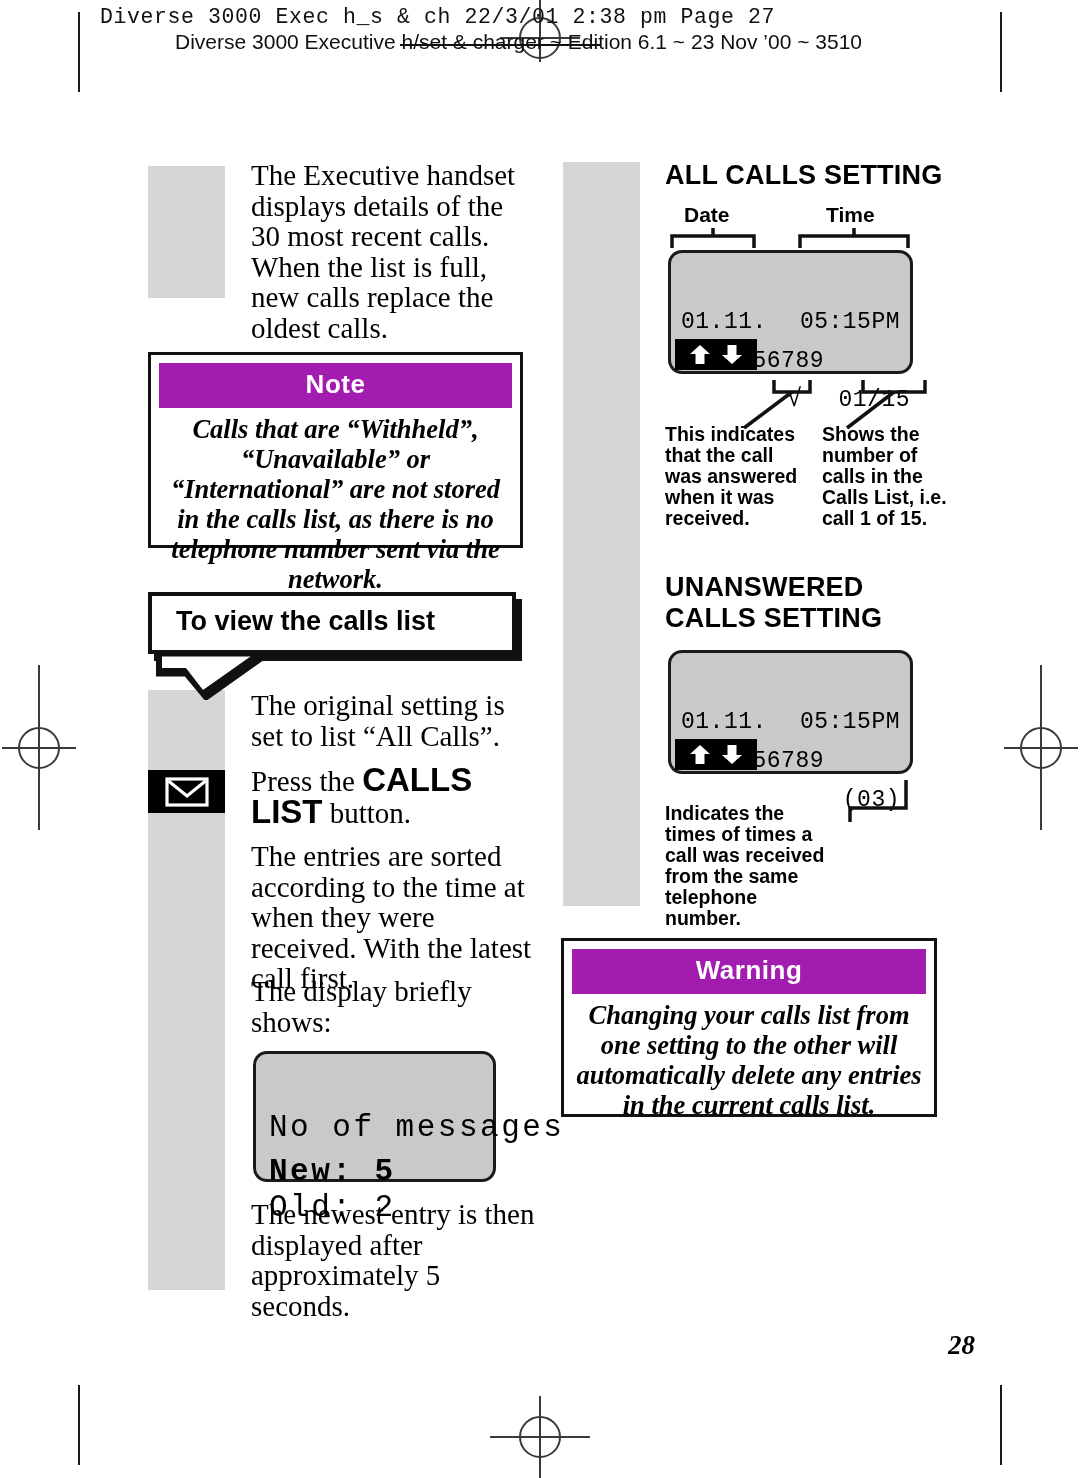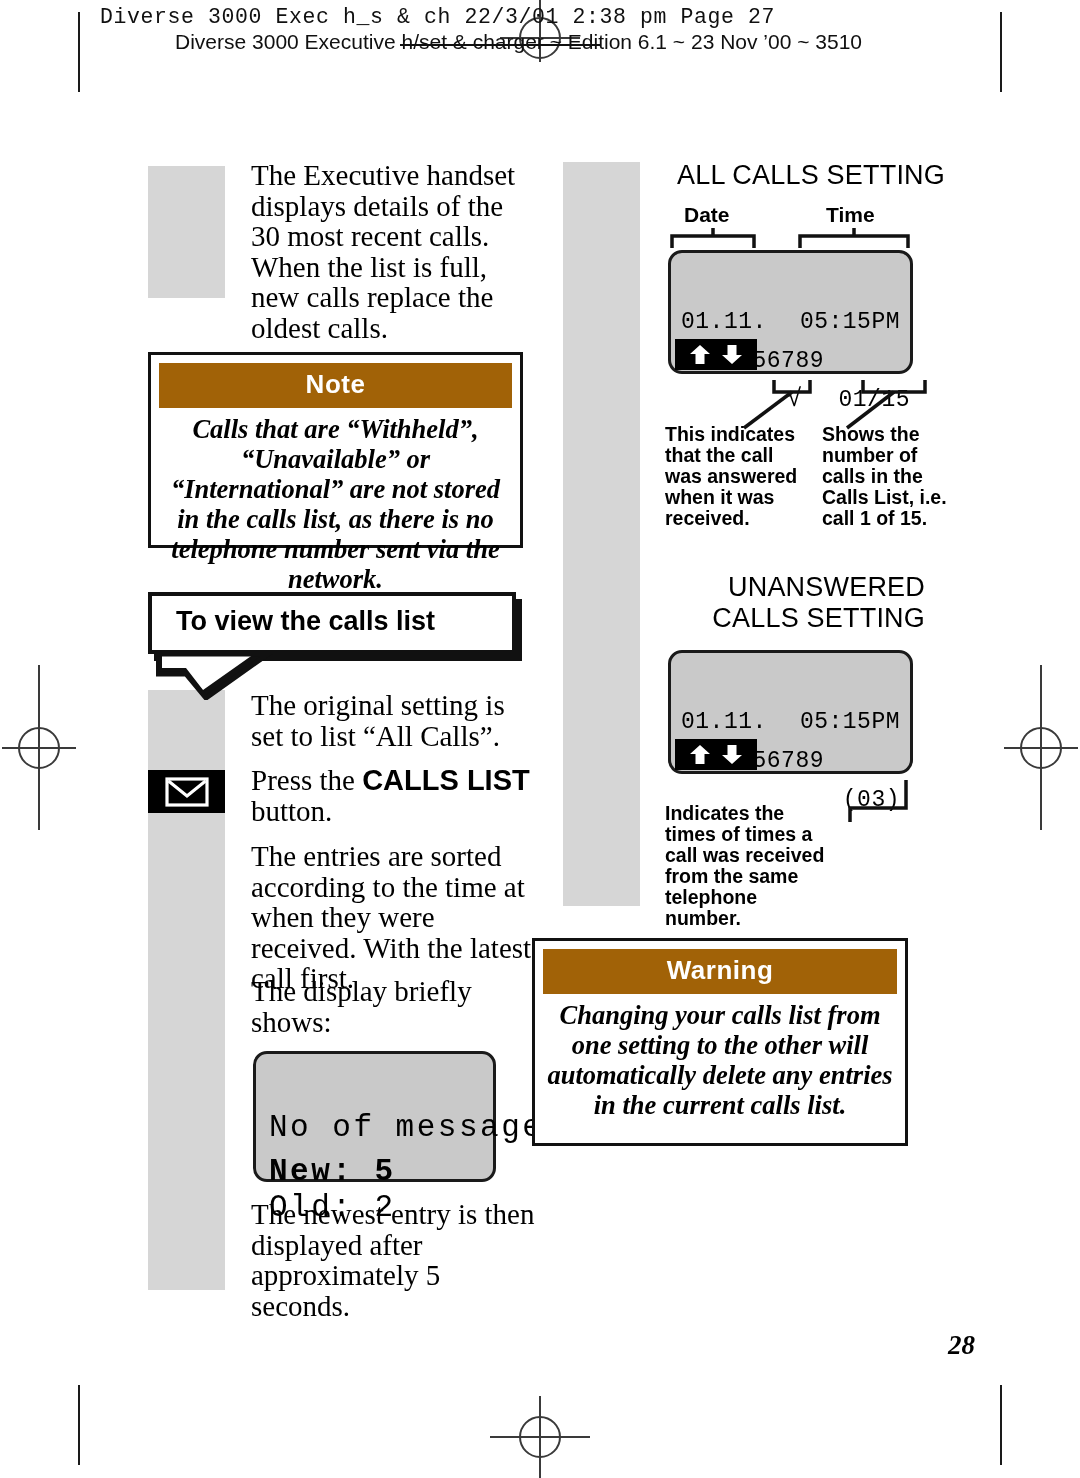--- a/index.html
+++ b/index.html
@@ -40,21 +40,21 @@
   
   .btext{
     position:absolute;
     font-family:"Liberation Serif", serif;
     font-size:29px;line-height:30.5px;color:#000;
   }
 
   
   .infobox{position:absolute;border:3px solid #111;background:#fff;box-sizing:border-box;}
   .infobox .bar{
-    background:#a16207;color:#fff;text-align:center;
+    background:#a21caf;color:#fff;text-align:center;
     font-family:"Liberation Sans", sans-serif;font-weight:bold;
     font-size:26px;letter-spacing:.5px;padding:6px 0 8px 0;
     margin:8px 8px 0 8px;
   }
   .infobox .body{
     font-family:"Liberation Serif", serif;font-style:italic;font-weight:bold;
     font-size:26.5px;line-height:30px;text-align:center;color:#000;
     padding:6px 12px 10px 12px;
   }
 
@@ -79,22 +79,22 @@
     font-family:"Liberation Mono", monospace;color:#000;
   }
   .lcd-big{font-size:31px;letter-spacing:2.5px;}
   .lcd-row{position:absolute;white-space:pre;margin-top:48px;}
   .scrollblk{position:absolute;background:#000;display:flex;align-items:center;justify-content:center;gap:10px;}
   .arrowg{display:block;}
 
   
   .rhead{
     position:absolute;
-    font-family:"Liberation Sans", sans-serif;font-weight:normal;
-    font-size:27px;line-height:31px;color:#000;letter-spacing:.2px;text-align:right;
+    font-family:"Liberation Sans", sans-serif;font-weight:bold;
+    font-size:27px;line-height:31px;color:#000;letter-spacing:.2px;
   }
   .rnote{
     position:absolute;
     font-family:"Liberation Sans", sans-serif;font-weight:bold;
     font-size:19.5px;line-height:21px;color:#000;
   }
   .mini-label{
     position:absolute;
     font-family:"Liberation Sans", sans-serif;font-weight:bold;
     font-size:21px;color:#000;
@@ -169,21 +169,21 @@
   <div class="btext" style="left:251px;top:690px;width:281px;">The original setting is set to list “All Calls”.</div>
 
   <div class="keyicon" style="left:148px;top:770px;width:77px;height:43px;">
     <svg width="44" height="30" viewBox="0 0 44 30">
       <rect x="2" y="2" width="40" height="26" fill="#000" stroke="#fff" stroke-width="3.2"></rect>
       <polyline points="3.5,4 22,19 40.5,4" fill="none" stroke="#fff" stroke-width="3.2"></polyline>
     </svg>
   </div>
 
   <div class="btext" style="left:251px;top:765px;width:290px;">
-    <span>Press the </span><b style="font-family:'Liberation Sans',sans-serif;font-size:29px;">CALLS LIST</b><span> button.</span>
+    <span>Press the </span><b style="font-family:'Liberation Sans',sans-serif;font-size:33px;">CALLS LIST</b><span> button.</span>
   </div>
 
   <div class="btext" style="left:251px;top:841px;width:290px;">The entries are sorted according to the time at when they were received. With the latest call first.</div>
 
   <div class="btext" style="left:251px;top:976px;width:281px;">The display briefly shows:</div>
 
   <div class="lcd lcd-big" style="left:253px;top:1051px;width:243px;height:131px;">
     <div class="lcd-row" style="left:13px;top:8px;">No of messages</div>
     <div class="lcd-row" style="left:13px;top:52px;font-weight:bold;">New: 5</div>
     <div class="lcd-row" style="left:13px;top:88px;">Old: 2</div>
@@ -249,20 +249,20 @@
     </div>
     <div class="lcd-row" style="right:10px;top:86px;font-size:23px;letter-spacing:0.5px;">(03)</div>
   </div>
 
   <svg class="brk" style="left:810px;top:778px;" width="110" height="46">
     <path d="M40,44 L40,30 L96,30 L96,2" stroke="#111" stroke-width="3.5" fill="none"></path>
   </svg>
 
   <div class="rnote" style="left:665px;top:803px;width:165px;">Indicates the times of times a call was received from the same telephone number.</div>
 
-  <div class="infobox" style="left:532px;top:938px;width:376px;height:208px;">
+  <div class="infobox" style="left:561px;top:938px;width:376px;height:179px;">
     <div class="bar">Warning</div>
     <div class="body">Changing your calls list from one setting to the other will automatically delete any entries in the current calls list.</div>
   </div>
 
   <div class="pagenum">28</div>
 
 </div>
 
 </body></html>

